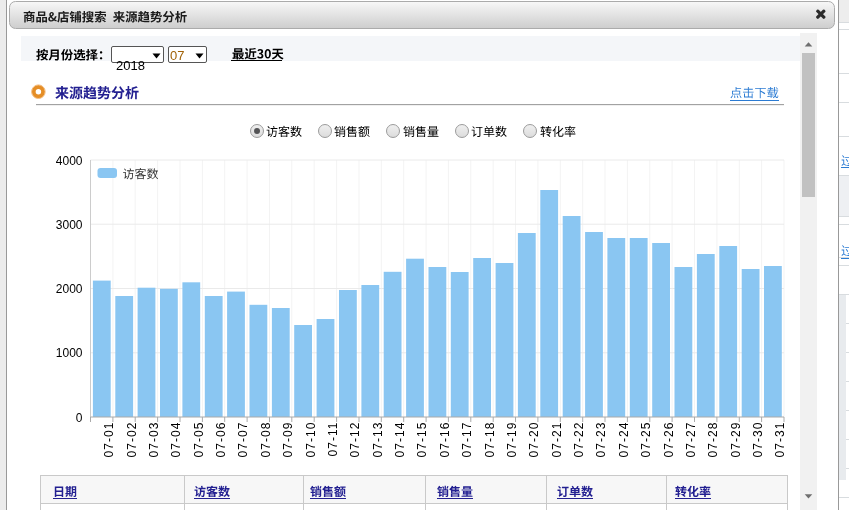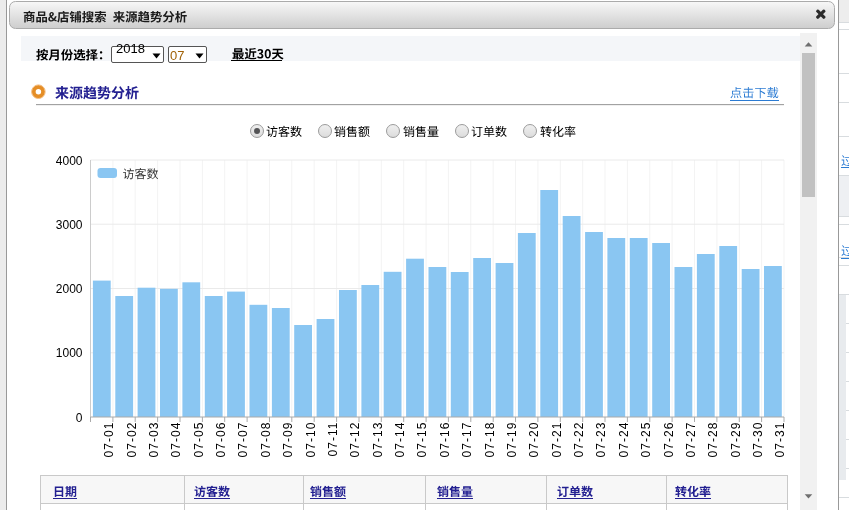--- a/index.html
+++ b/index.html
@@ -51,21 +51,21 @@
     <g transform="rotate(45 6.8 6.2)">
       <rect x="1" y="4.6" width="11.6" height="3.2" rx="1.2" fill="#2b2b2b"></rect>
       <rect x="5.2" y="0.4" width="3.2" height="11.6" rx="1.2" fill="#2b2b2b"></rect>
     </g>
   </svg>
 
 <svg style="position:absolute;left:36px;top:47.4px" width="76.4" height="15.5" viewBox="0 0 76.4 15.5">
     <path transform="translate(0,12.4)" d="M9.3 -4.4C9.1 -3.5 8.8 -2.8 8.4 -2.2L7 -2.9C7.2 -3.4 7.4 -3.9 7.6 -4.4ZM1.9 -10.5V-8.2H0.4V-6.8H1.9V-4.2C1.3 -4 0.7 -3.9 0.3 -3.8L0.6 -2.3L1.9 -2.7V-0.4C1.9 -0.3 1.9 -0.2 1.7 -0.2C1.5 -0.2 1 -0.2 0.5 -0.2C0.7 0.1 0.9 0.7 0.9 1.1C1.8 1.1 2.4 1.1 2.8 0.8C3.2 0.6 3.4 0.3 3.4 -0.4V-3.1L4.7 -3.5L4.6 -4.4H6C5.7 -3.7 5.3 -3 5 -2.4C5.7 -2.1 6.5 -1.6 7.3 -1.2C6.6 -0.7 5.6 -0.3 4.3 -0.1C4.6 0.2 4.9 0.8 5 1.2C6.6 0.8 7.8 0.3 8.7 -0.4C9.6 0.1 10.4 0.7 10.9 1.1L12 -0C11.4 -0.4 10.6 -1 9.7 -1.5C10.3 -2.2 10.7 -3.2 10.9 -4.4H12V-5.7H8.1C8.2 -6.2 8.4 -6.7 8.5 -7.2L7 -7.4C6.9 -6.9 6.7 -6.3 6.5 -5.7H4.3V-4.8L3.4 -4.6V-6.8H4.5V-8.2H3.4V-10.5ZM4.8 -9.1V-6.5H6.2V-7.8H10.4V-6.5H11.8V-9.1H9.1C9 -9.6 8.8 -10.2 8.7 -10.6L7.2 -10.4C7.3 -10 7.4 -9.5 7.5 -9.1Z M14.7 -9.9V-5.9C14.7 -4 14.6 -1.6 12.7 0C13 0.2 13.6 0.8 13.8 1.1C15 0.1 15.6 -1.2 15.9 -2.6H21.2V-0.8C21.2 -0.5 21.2 -0.4 20.9 -0.4C20.6 -0.4 19.5 -0.4 18.7 -0.5C18.9 -0.1 19.2 0.6 19.3 1.1C20.6 1.1 21.4 1.1 22 0.8C22.6 0.5 22.8 0.1 22.8 -0.8V-9.9ZM16.3 -8.5H21.2V-7H16.3ZM16.3 -5.6H21.2V-4.1H16.2C16.2 -4.6 16.2 -5.1 16.3 -5.6Z M27.7 -10.5C27.1 -8.7 26.1 -6.9 25 -5.8C25.3 -5.5 25.7 -4.6 25.8 -4.3C26.1 -4.5 26.3 -4.8 26.5 -5.1V1.1H28V-7.5C28.4 -8.3 28.8 -9.2 29.1 -10.1ZM34.4 -10.3 33.1 -10C33.5 -8.2 34 -6.9 34.8 -5.8H30.3C31.2 -7 31.8 -8.4 32.2 -9.9L30.7 -10.2C30.3 -8.4 29.4 -6.8 28.2 -5.8C28.5 -5.5 28.9 -4.8 29.1 -4.5C29.3 -4.7 29.6 -4.9 29.8 -5.2V-4.4H30.9C30.7 -2.3 30 -0.8 28.4 0C28.7 0.3 29.2 0.9 29.4 1.2C31.2 0.1 32.1 -1.7 32.4 -4.4H34.1C33.9 -1.8 33.8 -0.7 33.6 -0.5C33.5 -0.3 33.4 -0.3 33.2 -0.3C32.9 -0.3 32.5 -0.3 32 -0.3C32.2 0 32.4 0.6 32.4 1C33 1 33.6 1 33.9 1C34.3 0.9 34.6 0.8 34.9 0.4C35.3 -0 35.4 -1.4 35.5 -5C35.7 -4.9 35.9 -4.7 36 -4.6C36.2 -5.1 36.7 -5.6 37 -5.9C35.6 -6.9 34.9 -8.1 34.4 -10.3Z M37.7 -9.3C38.4 -8.7 39.3 -7.9 39.6 -7.3L40.8 -8.2C40.4 -8.8 39.6 -9.6 38.9 -10.2ZM42.4 -10.2C42.1 -9.1 41.6 -8 40.9 -7.3C41.3 -7.1 41.9 -6.7 42.2 -6.5C42.4 -6.8 42.7 -7.3 43 -7.7H44.5V-6.3H41.1V-5H43.2C43 -3.8 42.5 -2.8 40.9 -2.2C41.2 -1.9 41.6 -1.4 41.8 -1C43.8 -1.8 44.4 -3.2 44.7 -5H45.5V-2.8C45.5 -1.5 45.7 -1.1 46.9 -1.1C47.1 -1.1 47.6 -1.1 47.9 -1.1C48.8 -1.1 49.1 -1.5 49.3 -3.1C48.9 -3.2 48.2 -3.5 48 -3.7C47.9 -2.6 47.9 -2.4 47.7 -2.4C47.6 -2.4 47.2 -2.4 47.2 -2.4C47 -2.4 46.9 -2.5 46.9 -2.8V-5H49.1V-6.3H46V-7.7H48.6V-9H46V-10.5H44.5V-9H43.5C43.7 -9.3 43.8 -9.5 43.8 -9.8ZM40.6 -5.8H37.8V-4.4H39.1V-1.2C38.6 -0.9 38.1 -0.5 37.6 -0.1L38.6 1.2C39.2 0.5 39.9 -0.3 40.4 -0.3C40.7 -0.3 41.1 0.1 41.6 0.4C42.4 0.9 43.4 1 44.9 1C46.1 1 47.9 1 48.9 0.9C48.9 0.5 49.1 -0.2 49.3 -0.6C48.1 -0.5 46.1 -0.3 44.9 -0.3C43.6 -0.3 42.5 -0.4 41.8 -0.9C41.2 -1.2 40.9 -1.5 40.6 -1.6Z M51.5 -10.5V-8.2H50.1V-6.8H51.5V-4.6L49.9 -4.3L50.2 -2.8L51.5 -3.2V-0.5C51.5 -0.3 51.4 -0.3 51.3 -0.3C51.1 -0.3 50.7 -0.3 50.3 -0.3C50.4 0.1 50.6 0.7 50.7 1.1C51.5 1.1 52 1.1 52.4 0.8C52.8 0.6 52.9 0.2 52.9 -0.5V-3.6L54.2 -4L54.1 -5.3L52.9 -5V-6.8H54.2V-8.2H52.9V-10.5ZM59 -8.7C58.7 -8.3 58.3 -8 57.8 -7.6C57.4 -8 57.1 -8.3 56.7 -8.7ZM54.6 -10V-8.7H55.3C55.7 -8 56.2 -7.4 56.7 -6.9C55.9 -6.4 54.9 -6 53.9 -5.7C54.2 -5.5 54.5 -4.9 54.7 -4.6C55.8 -4.9 56.8 -5.4 57.8 -6C58.7 -5.4 59.8 -4.9 60.9 -4.5C61.1 -4.9 61.5 -5.5 61.8 -5.8C60.8 -6 59.8 -6.4 58.9 -6.9C59.8 -7.6 60.5 -8.5 61 -9.6L60.2 -10.1L59.9 -10ZM57 -5.2V-4.2H54.7V-2.9H57V-2H54.1V-0.7H57V1.1H58.5V-0.7H61.5V-2H58.5V-2.9H60.7V-4.2H58.5V-5.2Z M65.1 -5.8C65.8 -5.8 66.3 -6.3 66.3 -7C66.3 -7.7 65.8 -8.2 65.1 -8.2C64.4 -8.2 63.9 -7.7 63.9 -7C63.9 -6.3 64.4 -5.8 65.1 -5.8ZM65.1 0.1C65.8 0.1 66.3 -0.4 66.3 -1.1C66.3 -1.7 65.8 -2.2 65.1 -2.2C64.4 -2.2 63.9 -1.7 63.9 -1.1C63.9 -0.4 64.4 0.1 65.1 0.1Z" fill="#000"></path>
   </svg>
 <div style="position:absolute;left:110.5px;top:45.5px;width:53.5px;height:17.5px;box-sizing:border-box;border:1px solid #555;border-radius:2px;background:#fff"></div>
-<div style="position:absolute;left:116px;top:41px;font:13px 'Liberation Sans',sans-serif;color:#000">2018</div>
+<div style="position:absolute;left:116px;top:58px;font:13px 'Liberation Sans',sans-serif;color:#000">2018</div>
 <svg style="position:absolute;left:152.0px;top:52.5px" width="9" height="6">
     <path d="M0.5 0.5 L8.5 0.5 L4.5 5.5 Z" fill="#000"></path>
   </svg>
 <div style="position:absolute;left:168px;top:45.5px;width:38.5px;height:17.5px;box-sizing:border-box;border:1px solid #555;border-radius:2px;background:#fff"></div>
 <div style="position:absolute;left:170px;top:47.5px;font:13px 'Liberation Sans',sans-serif;color:#a16207">07</div>
 <svg style="position:absolute;left:194.5px;top:52.5px" width="9" height="6">
     <path d="M0.5 0.5 L8.5 0.5 L4.5 5.5 Z" fill="#000"></path>
   </svg>
 <svg style="position:absolute;left:231.5px;top:46.4px" width="53.8" height="15.5" viewBox="0 0 53.8 15.5">
     <path transform="translate(0,12.4)" d="M3.5 -7.8H8.8V-7.3H3.5ZM3.5 -9.2H8.8V-8.7H3.5ZM2.1 -10.1V-6.3H10.3V-10.1ZM4.6 -4.7V-4.2H3V-4.7ZM0.5 -0.8 0.6 0.5 4.6 0.1V1.1H6V-0.1L6.6 -0.1L6.6 -1.3L6 -1.3V-4.7H11.8V-5.9H0.5V-4.7H1.6V-0.9ZM6.4 -4.2V-3.1H7.3L6.7 -2.9C7.1 -2.1 7.5 -1.5 8 -0.9C7.5 -0.5 6.9 -0.2 6.3 0C6.5 0.3 6.9 0.8 7 1.1C7.8 0.8 8.4 0.4 9 -0C9.6 0.4 10.4 0.8 11.2 1.1C11.4 0.7 11.8 0.2 12.1 -0.1C11.3 -0.3 10.6 -0.6 10 -0.9C10.8 -1.7 11.3 -2.7 11.7 -3.9L10.8 -4.3L10.6 -4.2ZM8 -3.1H10C9.7 -2.6 9.4 -2.1 9 -1.7C8.6 -2.1 8.3 -2.6 8 -3.1ZM4.6 -3.1V-2.6H3V-3.1ZM4.6 -1.6V-1.1L3 -1V-1.6Z M13.1 -9.6C13.8 -8.9 14.6 -7.9 15 -7.3L16.2 -8.1C15.8 -8.8 14.9 -9.7 14.3 -10.3ZM22.9 -10.5C21.7 -10.1 19.4 -9.9 17.4 -9.8V-7.1C17.4 -5.5 17.3 -3.4 16.3 -1.9C16.6 -1.7 17.3 -1.3 17.6 -1C18.4 -2.3 18.7 -4.1 18.8 -5.7H20.7V-1.1H22.2V-5.7H24.3V-7.1H18.9V-8.6C20.7 -8.7 22.7 -8.9 24.2 -9.4ZM15.8 -6.1H13V-4.6H14.4V-1.6C13.9 -1.4 13.3 -1 12.7 -0.3L13.7 1.1C14.1 0.3 14.7 -0.5 15 -0.5C15.3 -0.5 15.7 -0.1 16.3 0.2C17.2 0.7 18.3 0.9 19.9 0.9C21.1 0.9 23.2 0.8 24.1 0.7C24.1 0.3 24.3 -0.4 24.5 -0.8C23.2 -0.6 21.2 -0.5 19.9 -0.5C18.5 -0.5 17.4 -0.6 16.5 -1.1C16.3 -1.2 16 -1.4 15.8 -1.5Z M28.2 0.2C29.9 0.2 31.4 -0.8 31.4 -2.5C31.4 -3.7 30.6 -4.5 29.6 -4.7V-4.8C30.6 -5.2 31.1 -5.9 31.1 -6.9C31.1 -8.5 29.9 -9.3 28.1 -9.3C27.1 -9.3 26.2 -8.9 25.4 -8.2L26.3 -7.1C26.9 -7.6 27.4 -7.9 28.1 -7.9C28.8 -7.9 29.3 -7.5 29.3 -6.8C29.3 -5.9 28.7 -5.4 27.1 -5.4V-4.1C29.1 -4.1 29.6 -3.5 29.6 -2.6C29.6 -1.8 29 -1.3 28 -1.3C27.2 -1.3 26.5 -1.7 26 -2.3L25.1 -1.1C25.8 -0.4 26.7 0.2 28.2 0.2Z M35.8 0.2C37.6 0.2 38.9 -1.5 38.9 -4.6C38.9 -7.8 37.6 -9.3 35.8 -9.3C33.9 -9.3 32.7 -7.8 32.7 -4.6C32.7 -1.5 33.9 0.2 35.8 0.2ZM35.8 -1.3C35 -1.3 34.4 -2 34.4 -4.6C34.4 -7.2 35 -7.9 35.8 -7.9C36.6 -7.9 37.2 -7.2 37.2 -4.6C37.2 -2 36.6 -1.3 35.8 -1.3Z M40.2 -6V-4.4H44.4C43.9 -2.9 42.7 -1.2 39.8 -0.2C40.1 0.1 40.6 0.7 40.8 1C43.6 0 45 -1.6 45.7 -3.2C46.7 -1.2 48.2 0.3 50.6 1C50.8 0.6 51.2 -0 51.6 -0.4C49.2 -1 47.6 -2.4 46.7 -4.4H51V-6H46.3C46.3 -6.3 46.3 -6.6 46.3 -6.9V-8.2H50.6V-9.7H40.7V-8.2H44.8V-6.9C44.8 -6.6 44.7 -6.3 44.7 -6Z" fill="#000"></path>

